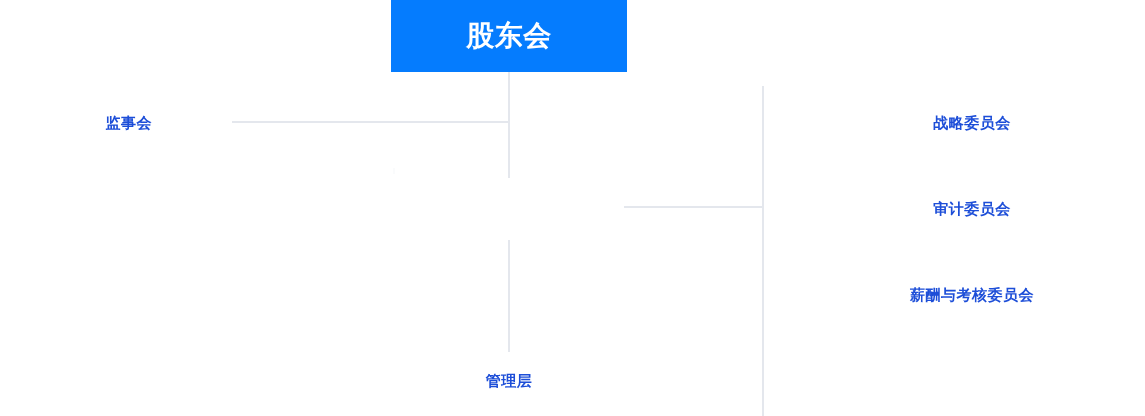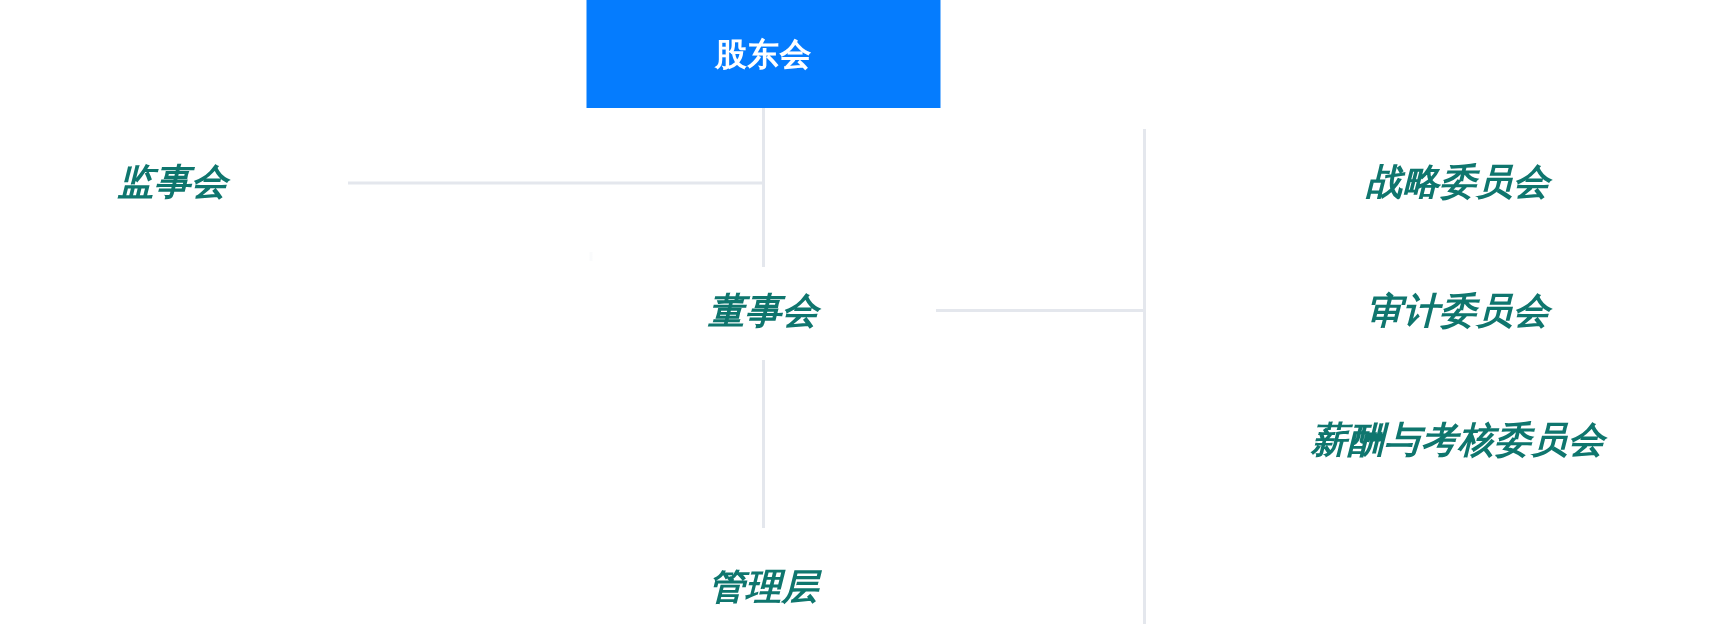--- a/index.html
+++ b/index.html
@@ -27,32 +27,31 @@
     line-height: 1;
   }
 
   .node-root {
     left: 391px;
     top: 0px;
     width: 236px;
     height: 72px;
     background: #057cfe;
     color: #ffffff;
-    font-size: 21px;
+    font-size: 28px;
     display: flex;
     align-items: center;
     justify-content: center;
   }
 
   .node-plain {
-    color: #0f766e;
-    font-size: 24px;
+    color: #1d4ed8;
+    font-size: 15px;
     display: flex;
     align-items: center;
-    font-style: italic;
   }
 
   .node-left {
     left: 0px;
     width: 232px;
     height: 30px;
     justify-content: flex-end;
     padding-right: 80px;
     box-sizing: border-box;
   }
@@ -67,21 +66,21 @@
   .node-right {
     left: 763px;
     width: 418px;
     height: 30px;
     justify-content: center;
   }
 
   
   .pos-supervisors { top: 107px; }
   .pos-board       { top: 193px; }
-  .pos-management  { top: 377px; }
+  .pos-management  { top: 365px; }
   .pos-strategy    { top: 107px; }
   .pos-audit       { top: 193px; }
   .pos-comp        { top: 279px; }
   .pos-nomination  { top: 365px; }
 
   
   .line {
     position: absolute;
     background: #e4e7ed;
   }
@@ -122,23 +121,20 @@
   <div class="ghost"></div>
 
   <div class="node node-root">
     <span>股东会</span>
   </div>
 
   <div class="node node-plain node-left pos-supervisors">
     <span>监事会</span>
   </div>
 
-  <div class="node node-plain node-center pos-board">
-    <span>董事会</span>
-  </div>
 
   <div class="node node-plain node-center pos-management">
     <span>管理层</span>
   </div>
 
   <div class="node node-plain node-right pos-strategy">
     <span>战略委员会</span>
   </div>
 
   <div class="node node-plain node-right pos-audit">

